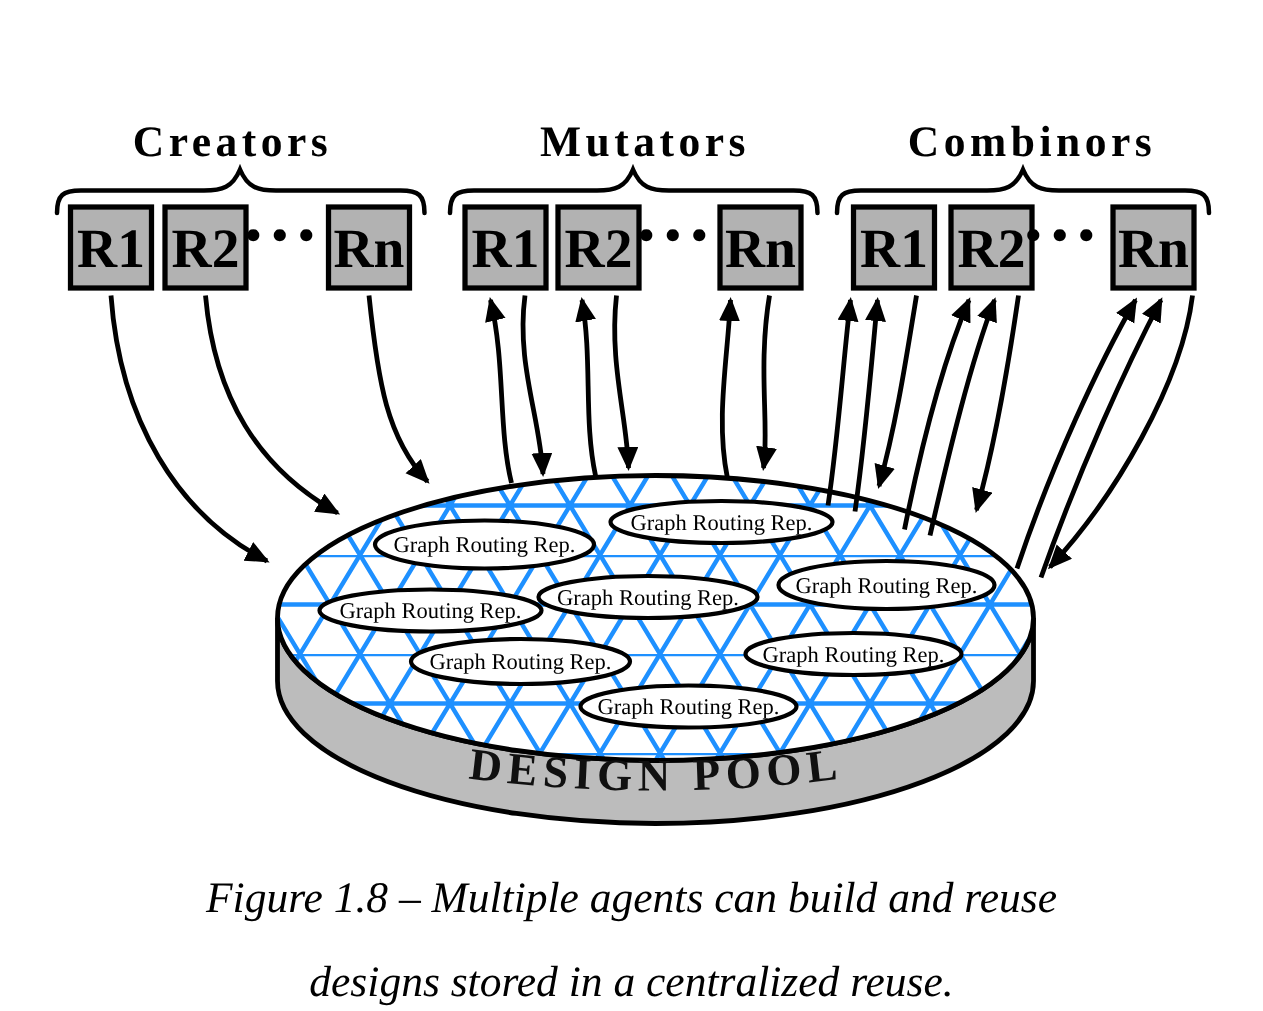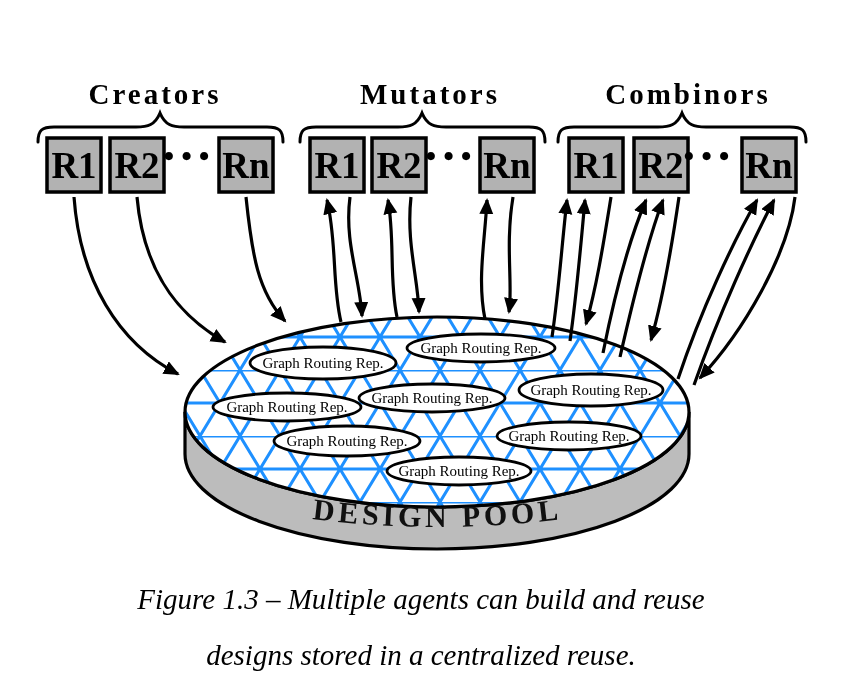--- a/index.html
+++ b/index.html
@@ -154,15 +154,15 @@
       <ellipse class="rep-ellipse" cx="459" cy="431" rx="72" ry="14"></ellipse>
       <text class="rep-label" x="459" y="436" text-anchor="middle">Graph Routing Rep.</text>
     </g>
 
     <path id="bandPath" d="M 245,468 Q 437,506 630,468" fill="none" stroke="none"></path>
     <text class="band-label" text-anchor="middle">
       <textPath href="#bandPath" startOffset="50%">DESIGN POOL</textPath>
     </text>
   </svg>
 
-  <div class="caption-line caption-1">Figure 1.3 – Multiple agents can build and reuse</div>
+  <div class="caption-line caption-1">Figure 1.8 – Multiple agents can build and reuse</div>
   <div class="caption-line caption-2">designs stored in a centralized reuse.</div>
 </div>
 
 </body></html>

